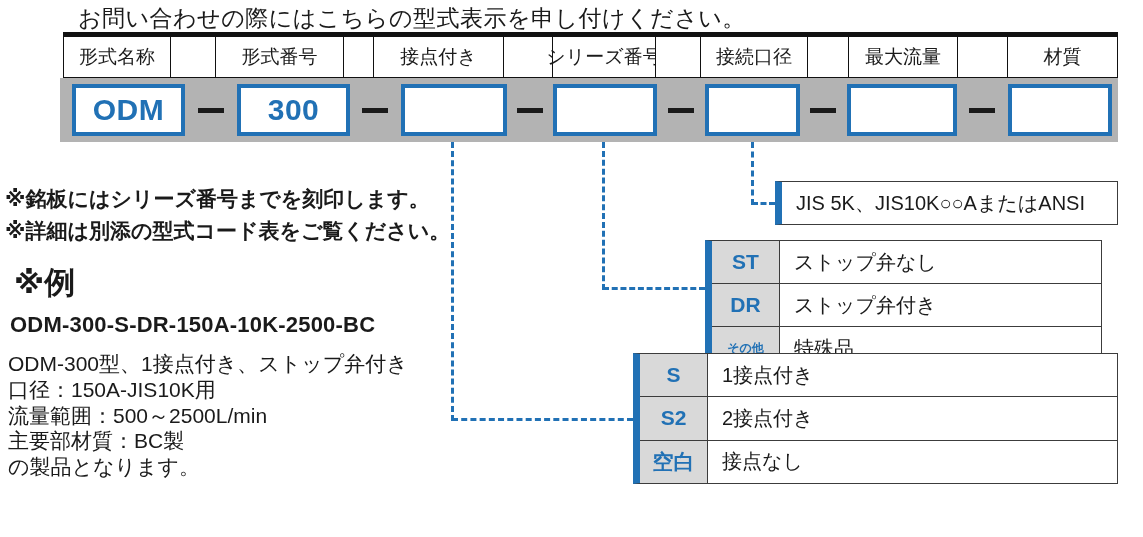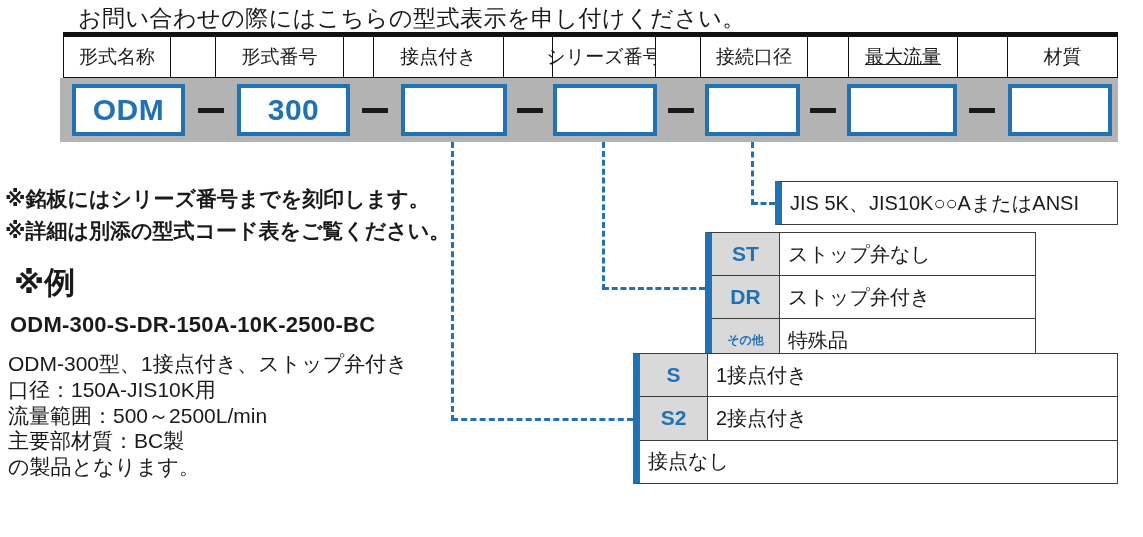--- a/index.html
+++ b/index.html
@@ -33,23 +33,23 @@
   
   .vline { width:0; border-left:3px dashed #2171b5; }
   .hline { height:0; border-top:3px dashed #2171b5; }
 
   
   .legend { border:1.6px solid #3c3c3c; border-left:7px solid #2171b5; display:flex; flex-direction:column; background:#fff; }
   .lrow { flex:1; display:flex; border-bottom:1.6px solid #3c3c3c; }
   .lrow:last-child { border-bottom:none; }
   .lkey { width:68px; background:#d9d9d9; border-right:1.6px solid #3c3c3c; color:#2171b5;
           font-weight:bold; font-size:21px; display:flex; align-items:center; justify-content:center; white-space:nowrap; overflow:hidden; }
-  .lval { flex:1; background:#fff; display:flex; align-items:center; padding-left:8px; font-size:20px; white-space:nowrap; }
+  .lval { flex:1; background:#fff; display:flex; align-items:center; padding-left:14px; font-size:20px; white-space:nowrap; }
   .block-a { left:775px; top:181px; width:343px; height:44px; }
-  .block-b { left:705px; top:232px; width:331px; height:130px; }
+  .block-b { left:705px; top:240px; width:397px; height:130px; }
   .block-c { left:633px; top:353px; width:485px; height:131px; }
 
   
   .watermark { left:0; top:499px; width:1143px; text-align:center; text-indent:38px;
                font-size:18px; font-weight:bold; color:#8d8d8d; letter-spacing:0px;
                filter: blur(0.6px); }
 </style>
 </head>
 <body>
 
@@ -61,21 +61,21 @@
   <div class="abs hcell" style="left:63px;width:107px;">形式名称</div>
   <div class="abs hcell" style="left:170px;width:45px;"></div>
   <div class="abs hcell" style="left:215px;width:128px;">形式番号</div>
   <div class="abs hcell" style="left:343px;width:30px;"></div>
   <div class="abs hcell" style="left:373px;width:130px;">接点付き</div>
   <div class="abs hcell" style="left:503px;width:49px;"></div>
   <div class="abs hcell" style="left:552px;width:103px;">シリーズ番号</div>
   <div class="abs hcell" style="left:655px;width:45px;"></div>
   <div class="abs hcell" style="left:700px;width:107px;">接続口径</div>
   <div class="abs hcell" style="left:807px;width:41px;"></div>
-  <div class="abs hcell" style="left:848px;width:109px;text-decoration:underline;">最大流量</div>
+  <div class="abs hcell" style="left:848px;width:109px;">最大流量</div>
   <div class="abs hcell" style="left:957px;width:50px;"></div>
   <div class="abs hcell end" style="left:1007px;width:111px;">材質</div>
 
   <div class="abs graybar"></div>
   <div class="abs code-box" style="left:72px;width:113px;">ODM</div>
   <div class="abs dash" style="left:198px;"></div>
   <div class="abs code-box" style="left:237px;width:113px;">300</div>
   <div class="abs dash" style="left:362px;"></div>
   <div class="abs code-box" style="left:401px;width:106px;"></div>
   <div class="abs dash" style="left:517px;"></div>
@@ -129,18 +129,19 @@
   <div class="abs legend block-c">
     <div class="lrow">
       <div class="lkey">S</div>
       <div class="lval">1接点付き</div>
     </div>
     <div class="lrow">
       <div class="lkey">S2</div>
       <div class="lval">2接点付き</div>
     </div>
     <div class="lrow">
+      <div class="lkey">空白</div>
       <div class="lval">接点なし</div>
     </div>
   </div>
 
 
 </div>
 
 </body></html>

